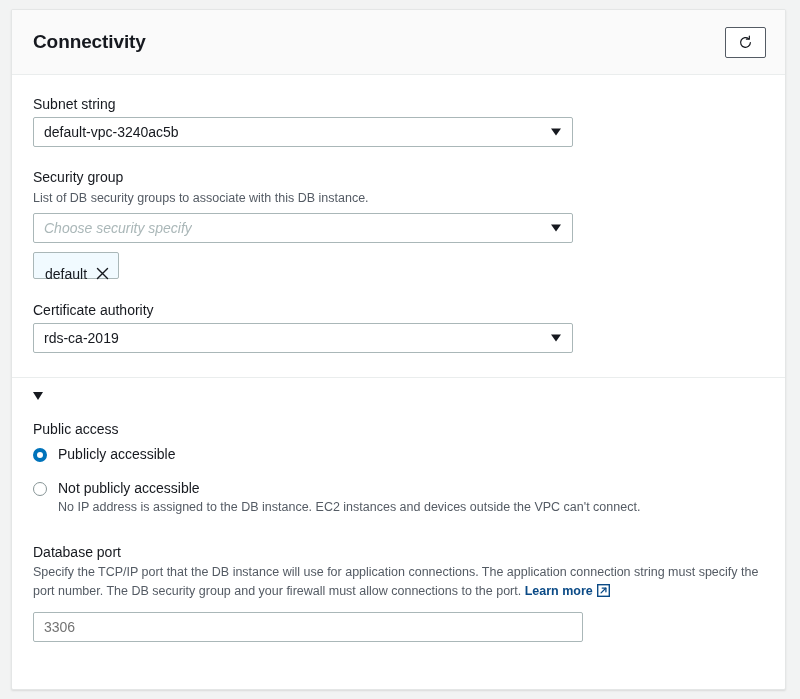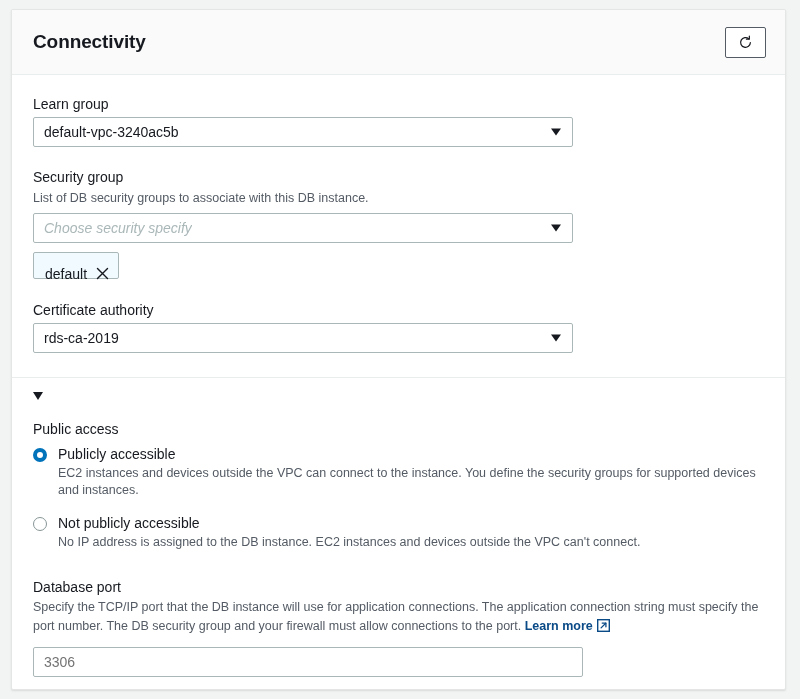--- a/index.html
+++ b/index.html
@@ -262,21 +262,21 @@
           <path d="M13.2 8A5.2 5.2 0 1 1 11.5 4.1" stroke="#16191f" stroke-width="1.3" stroke-linecap="round"></path>
           <path d="M12.1 1.3v3.1H9.0" stroke="#16191f" stroke-width="1.3" stroke-linecap="round" stroke-linejoin="round"></path>
         </svg>
       </span>
     </button>
   </div>
 
   <div class="panel-body">
 
     <div class="field-group">
-      <div class="field-label">Learn group</div>
+      <div class="field-label">Subnet string</div>
       <div class="select-box">
         <span class="select-value">default-vpc-3240ac5b</span>
         <span class="caret"></span>
       </div>
     </div>
 
     <div class="field-group" style="margin-top:21px;">
       <div class="field-label">Security group</div>
       <div class="field-desc">List of DB security groups to associate with this DB instance.</div>
       <div class="select-box placeholder-style">
@@ -312,21 +312,20 @@
     <div class="disclosure">
       <span class="disclosure-triangle"></span>
     </div>
 
     <div class="group-label">Public access</div>
 
     <div class="radio-item">
       <span class="radio-mark checked"></span>
       <span class="radio-texts">
         <span class="radio-title">Publicly accessible</span>
-        <div class="radio-desc">EC2 instances and devices outside the VPC can connect to the instance. You define the security groups for supported devices and instances.</div>
       </span>
     </div>
 
     <div class="radio-spacer"></div>
 
     <div class="radio-item">
       <span class="radio-mark"></span>
       <span class="radio-texts">
         <span class="radio-title">Not publicly accessible</span>
         <div class="radio-desc">No IP address is assigned to the DB instance. EC2 instances and devices outside the VPC can't connect.</div>

